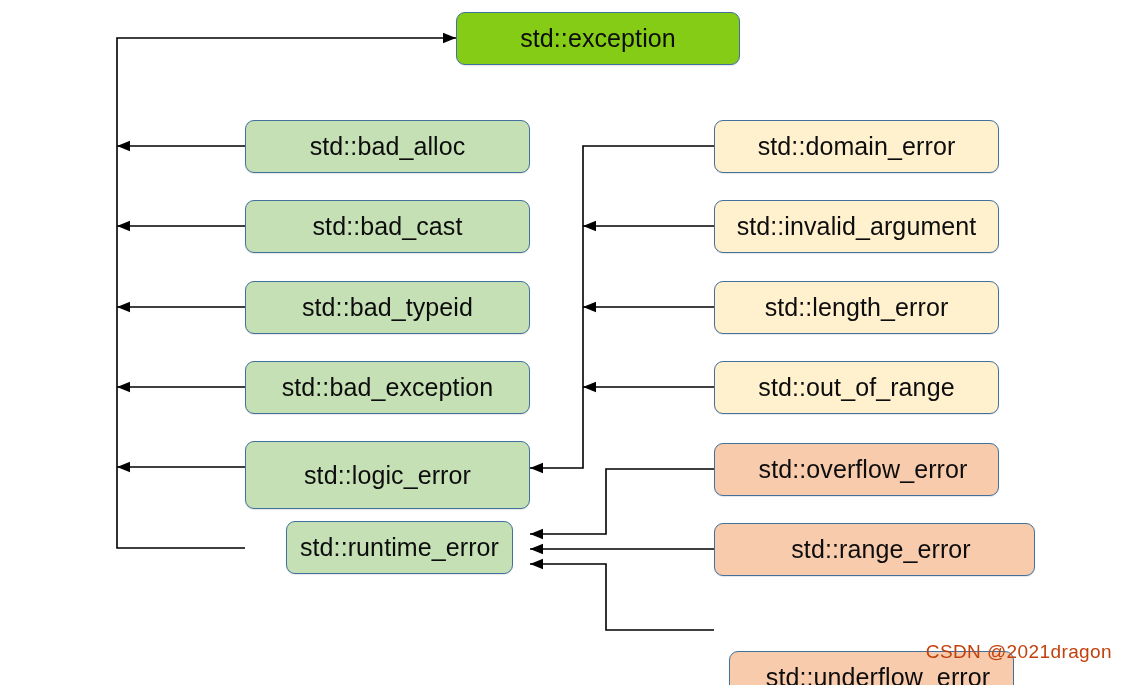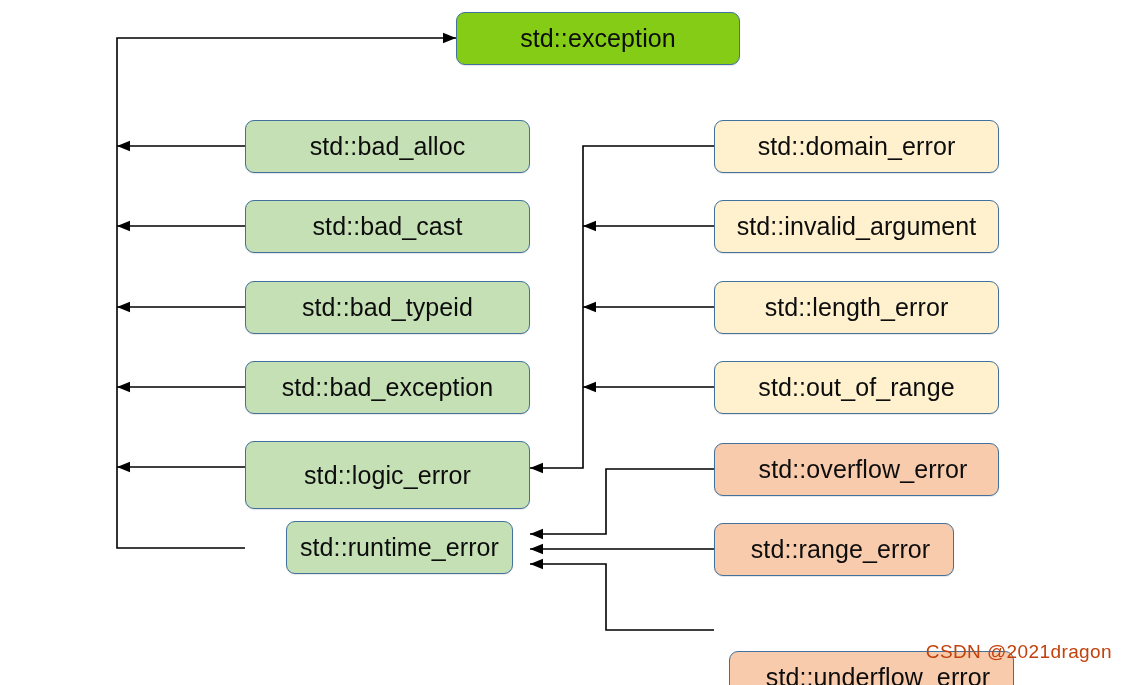--- a/index.html
+++ b/index.html
@@ -144,21 +144,21 @@
       </div>
       <div class="node node-yellow" style="left: 714px; top: 281px; width: 285px; height: 53px;">
         <span>std::length_error</span>
       </div>
       <div class="node node-yellow" style="left: 714px; top: 361px; width: 285px; height: 53px;">
         <span>std::out_of_range</span>
       </div>
       <div class="node node-orange" style="left: 714px; top: 443px; width: 285px; height: 53px;">
         <span>std::overflow_error</span>
       </div>
-      <div class="node node-orange" style="left: 714px; top: 523px; width: 240px; height: 53px;">
+      <div class="node node-orange" style="left: 714px; top: 523px; width: 321px; height: 53px;">
         <span>std::range_error</span>
       </div>
       <div class="node node-orange" style="left: 729px; top: 604px; width: 285px; height: 53px; margin-top: 47px;">
         <span>std::underflow_error</span>
       </div>
     </div>
 
   <div class="watermark">CSDN @2021dragon</div>
 </div>
 

